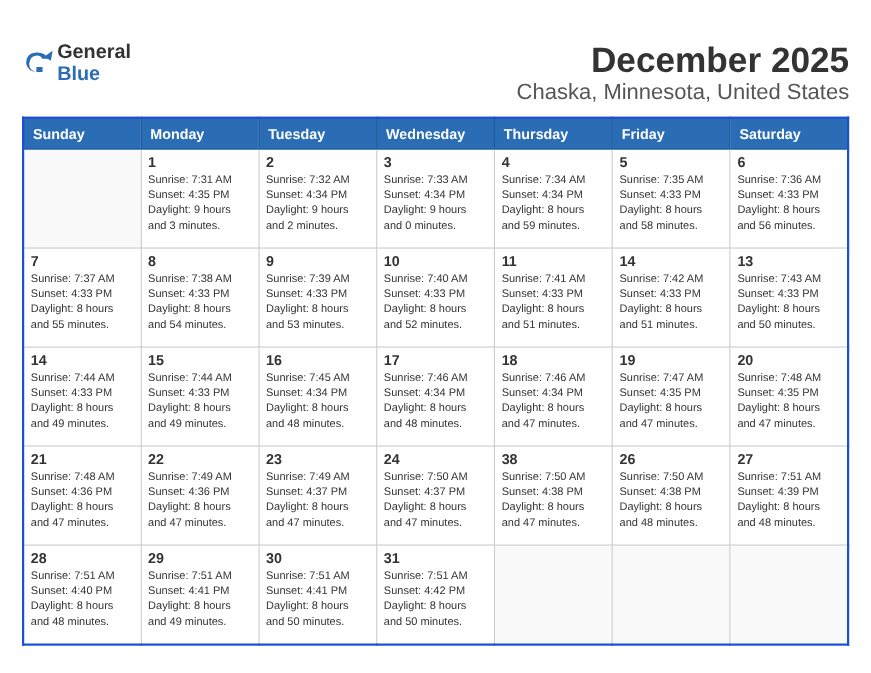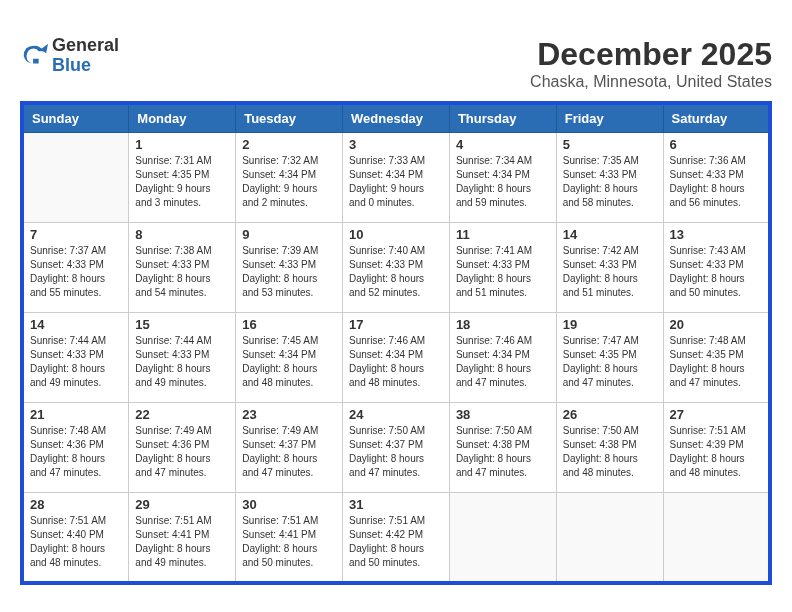--- a/index.html
+++ b/index.html
@@ -35,27 +35,27 @@
     .title-block {
       text-align: right;
       margin-top: 16px;
     }
     .month-title {
       font-size: 32px;
       font-weight: bold;
       color: #333;
     }
     .location {
-      font-size: 16px;
+      font-size: 20px;
       color: #555;
     }
     .calendar {
       width: 100%;
       border-collapse: collapse;
-      border: 4px solid #1d4ed8;
+      border: 2px solid #1d4ed8;
     }
     .calendar th {
       background: #2a6db5;
       color: #fff;
       text-align: left;
       padding: 6px 8px;
       font-size: 13px;
       border: 1px solid #1e5a9a;
     }
     .calendar td {

